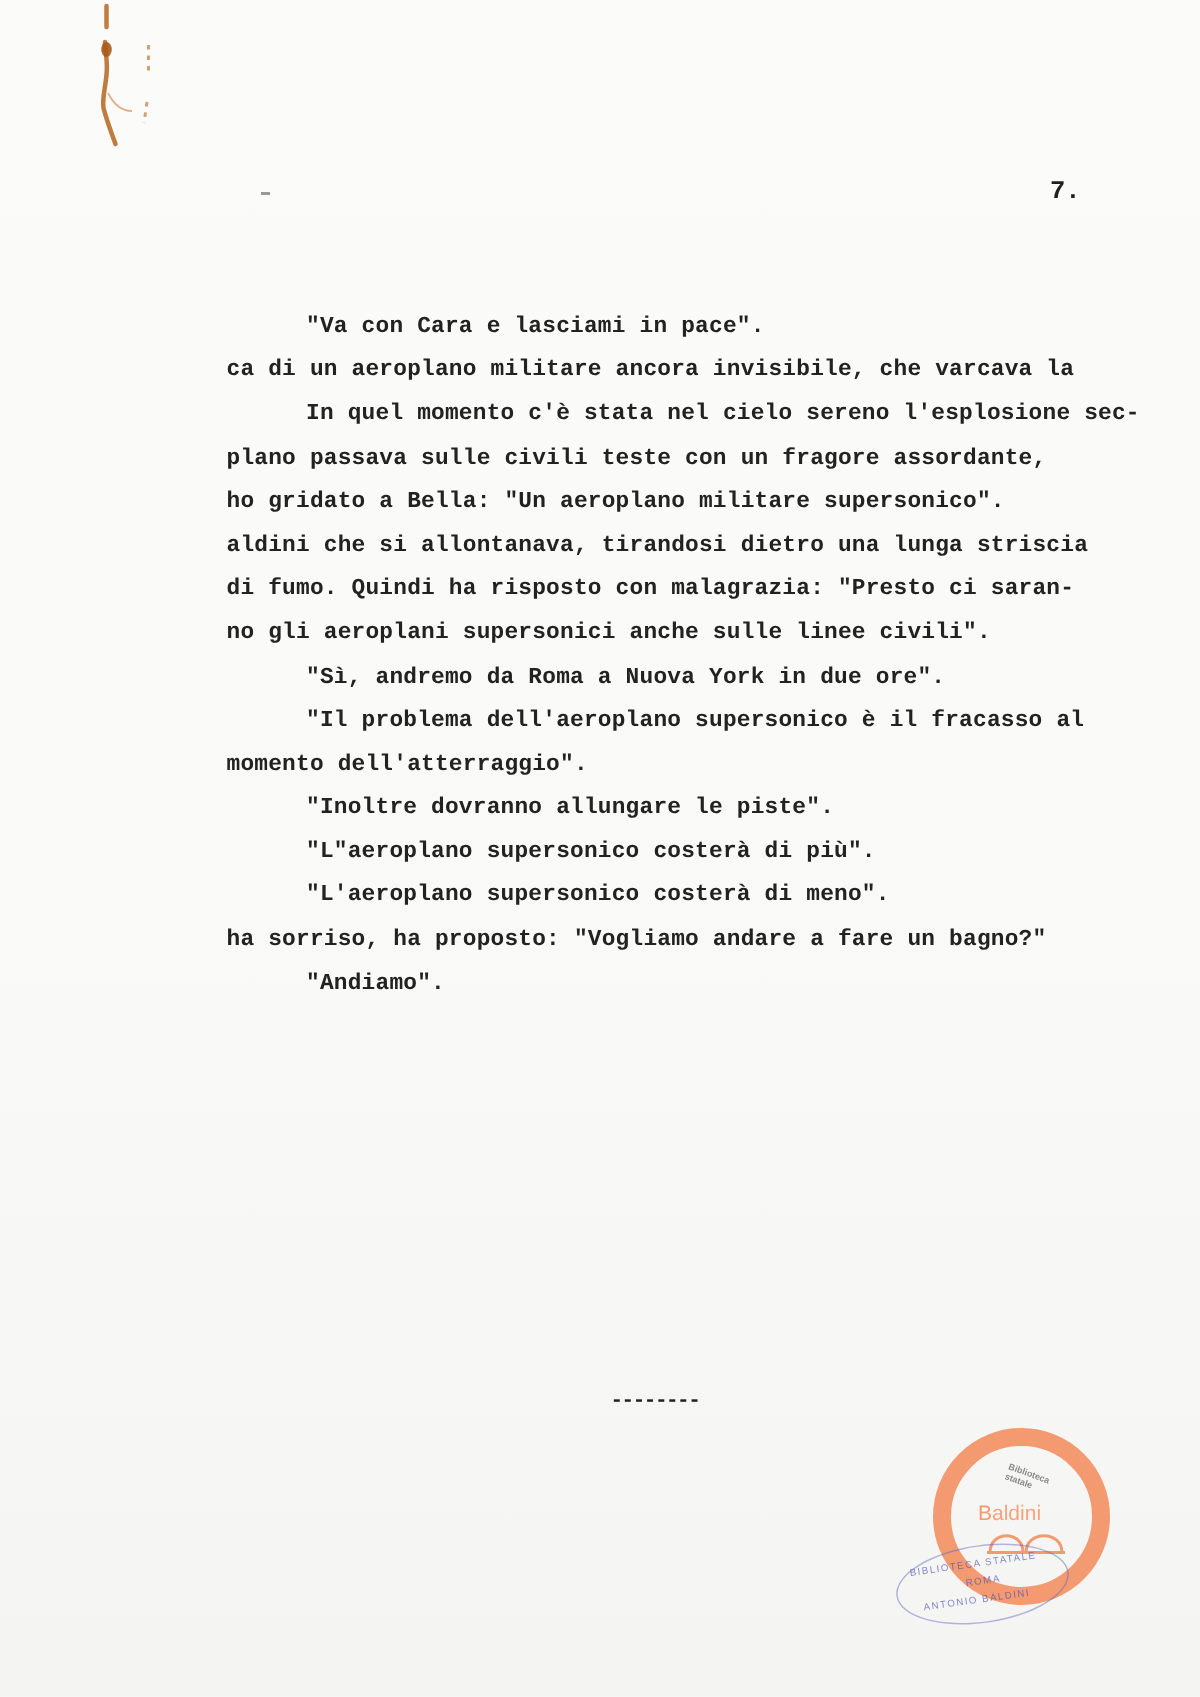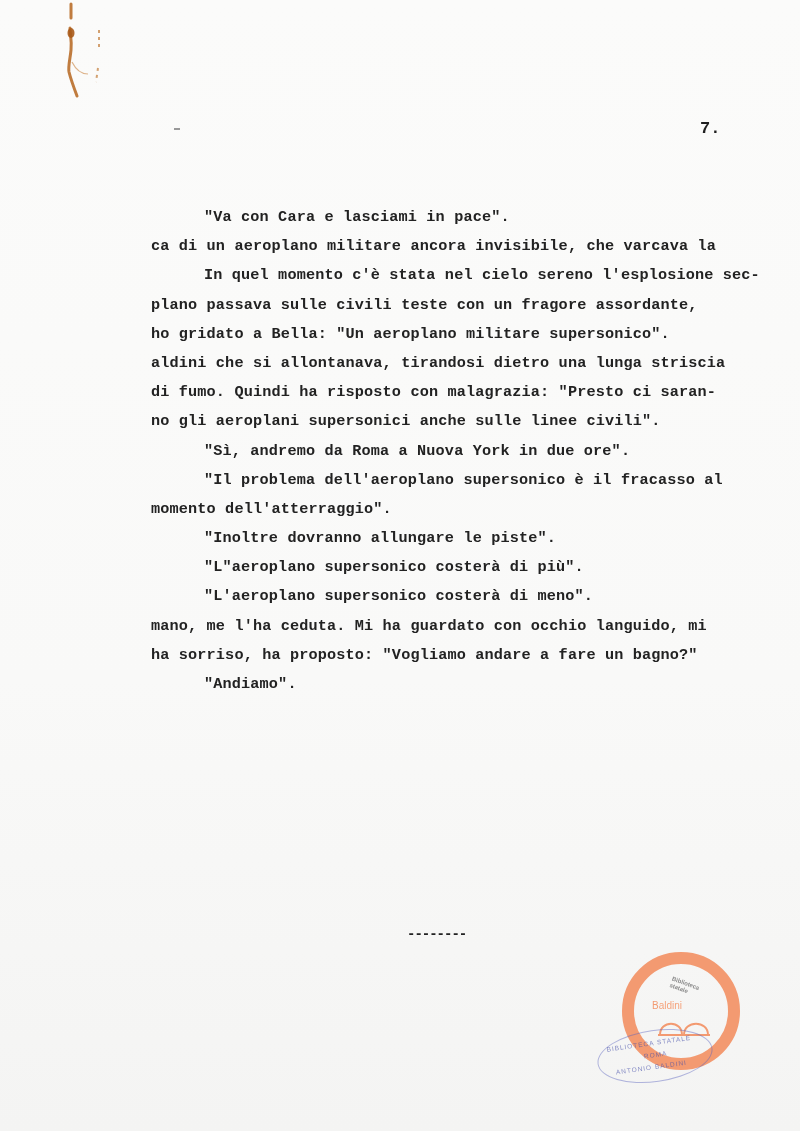--- a/index.html
+++ b/index.html
@@ -95,21 +95,21 @@
       color: #8a8a8a;
       transform: rotate(20deg);
       line-height: 7px;
       font-weight: bold;
     }
     .logo-name {
       position: absolute;
       left: 30px;
       top: 48px;
       font-family: "Liberation Sans", sans-serif;
-      font-size: 10px;
+      font-size: 14px;
       color: #f39a71;
     }
     .logo-name .rest {
       color: #f5a37c;
     }
     .logo-b {
       position: absolute;
       left: 36px;
       top: 66px;
       width: 52px;
@@ -158,21 +158,20 @@
       <div class="line">ho gridato a Bella: "Un aeroplano militare supersonico".</div>
       <div class="line">aldini che si allontanava, tirandosi dietro una lunga striscia</div>
       <div class="line">di fumo. Quindi ha risposto con malagrazia: "Presto ci saran-</div>
       <div class="line">no gli aeroplani supersonici anche sulle linee civili".</div>
       <div class="line indent">"Sì, andremo da Roma a Nuova York in due ore".</div>
       <div class="line indent">"Il problema dell'aeroplano supersonico è il fracasso al</div>
       <div class="line">momento dell'atterraggio".</div>
       <div class="line indent">"Inoltre dovranno allungare le piste".</div>
       <div class="line indent">"L"aeroplano supersonico costerà di più".</div>
       <div class="line indent">"L'aeroplano supersonico costerà di meno".</div>
-      <div class="line">mano, me l'ha ceduta. Mi ha guardato con occhio languido, mi</div>
       <div class="line">ha sorriso, ha proposto: "Vogliamo andare a fare un bagno?"</div>
       <div class="line indent">"Andiamo".</div>
     </div>
 
   <div class="separator">--------</div>
 
   <div class="logo">
     <div class="logo-ring"></div>
     <div class="logo-small">
       <div>Biblioteca</div>

